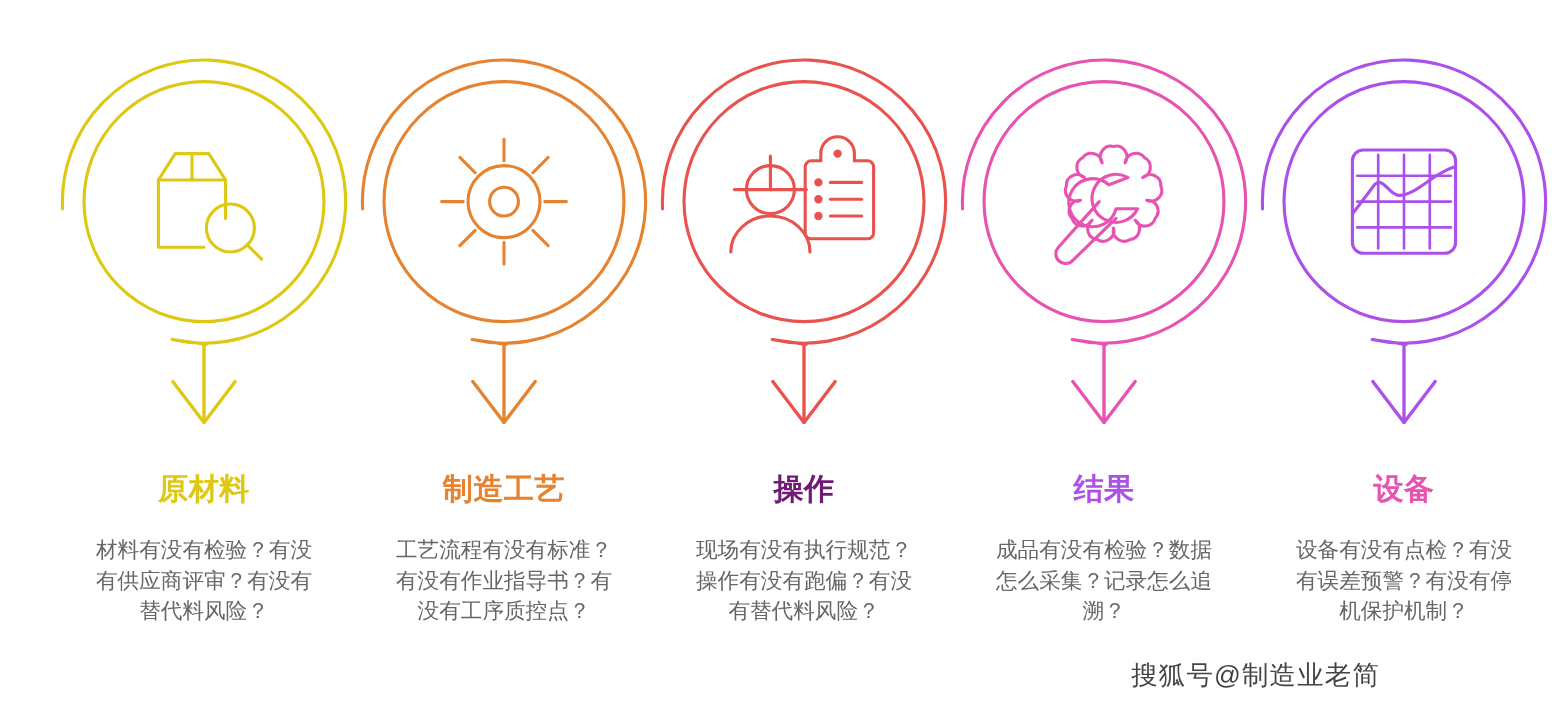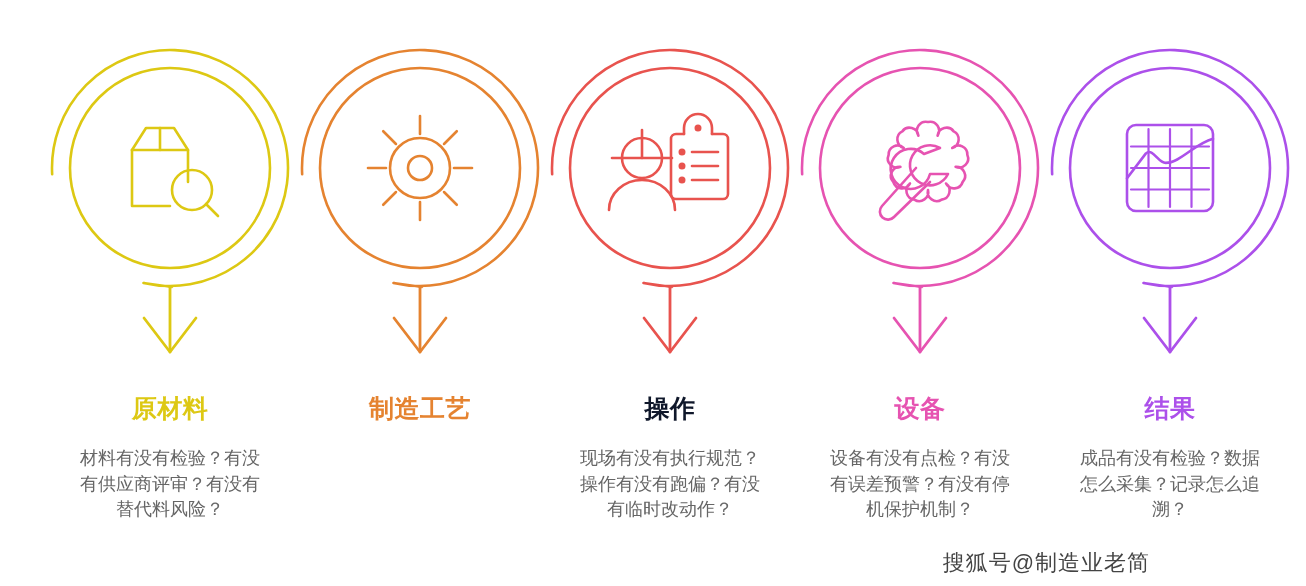--- a/index.html
+++ b/index.html
@@ -173,29 +173,30 @@
       </g>
     </svg>
 
   <div id="columns">
       <div class="column first">
         <div class="col-title" style="color: rgb(221, 200, 19);">原材料</div>
         <div class="col-body">材料有没有检验？有没有供应商评审？有没有替代料风险？</div>
       </div>
       <div class="column">
         <div class="col-title" style="color: rgb(229, 131, 48); text-align: right;">制造工艺</div>
-      </div>
-      <div class="column">
-        <div class="col-title" style="color: #0f172a;">操作</div>
-        <div class="col-body">现场有没有执行规范？操作有没有跑偏？有没有临时改动作？</div>
+        <div class="col-body">工艺流程有没有标准？有没有作业指导书？有没有工序质控点？</div>
+      </div>
+      <div class="column">
+        <div class="col-title" style="color: #701a75;">操作</div>
+        <div class="col-body">现场有没有执行规范？操作有没有跑偏？有没有替代料风险？</div>
+      </div>
+      <div class="column">
+        <div class="col-title" style="color: rgb(172, 80, 234);">结果</div>
+        <div class="col-body">成品有没有检验？数据怎么采集？记录怎么追溯？</div>
       </div>
       <div class="column">
         <div class="col-title" style="color: rgb(230, 83, 177);">设备</div>
         <div class="col-body">设备有没有点检？有没有误差预警？有没有停机保护机制？</div>
       </div>
-      <div class="column">
-        <div class="col-title" style="color: rgb(172, 80, 234);">结果</div>
-        <div class="col-body">成品有没有检验？数据怎么采集？记录怎么追溯？</div>
-      </div>
     </div>
 
   <div class="watermark">搜狐号@制造业老简</div>
 </div>
 
 </body></html>

